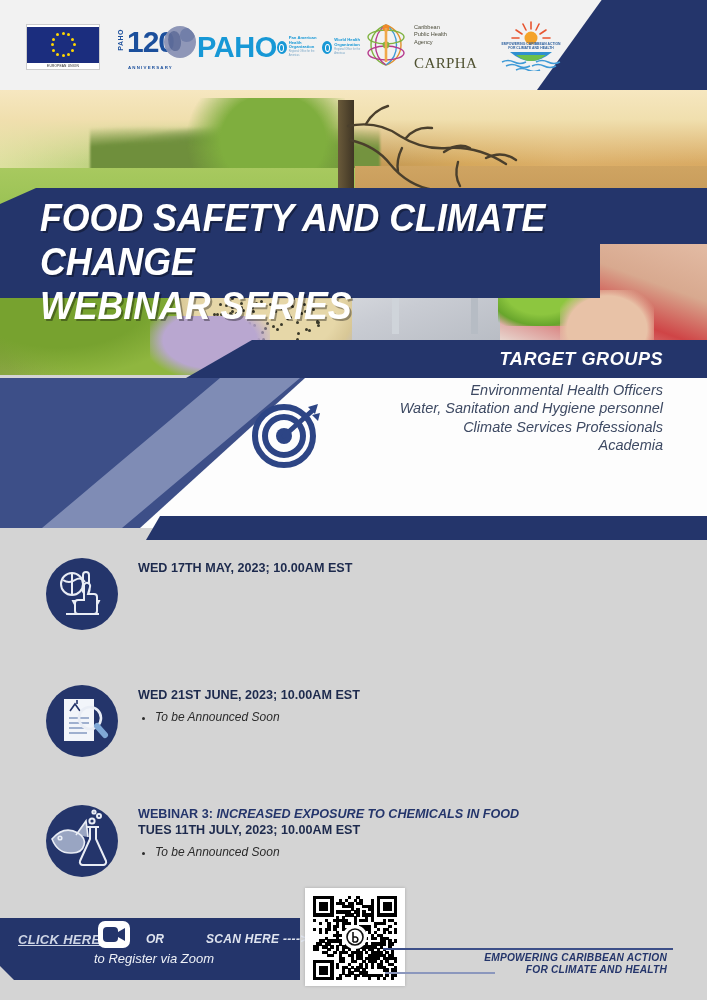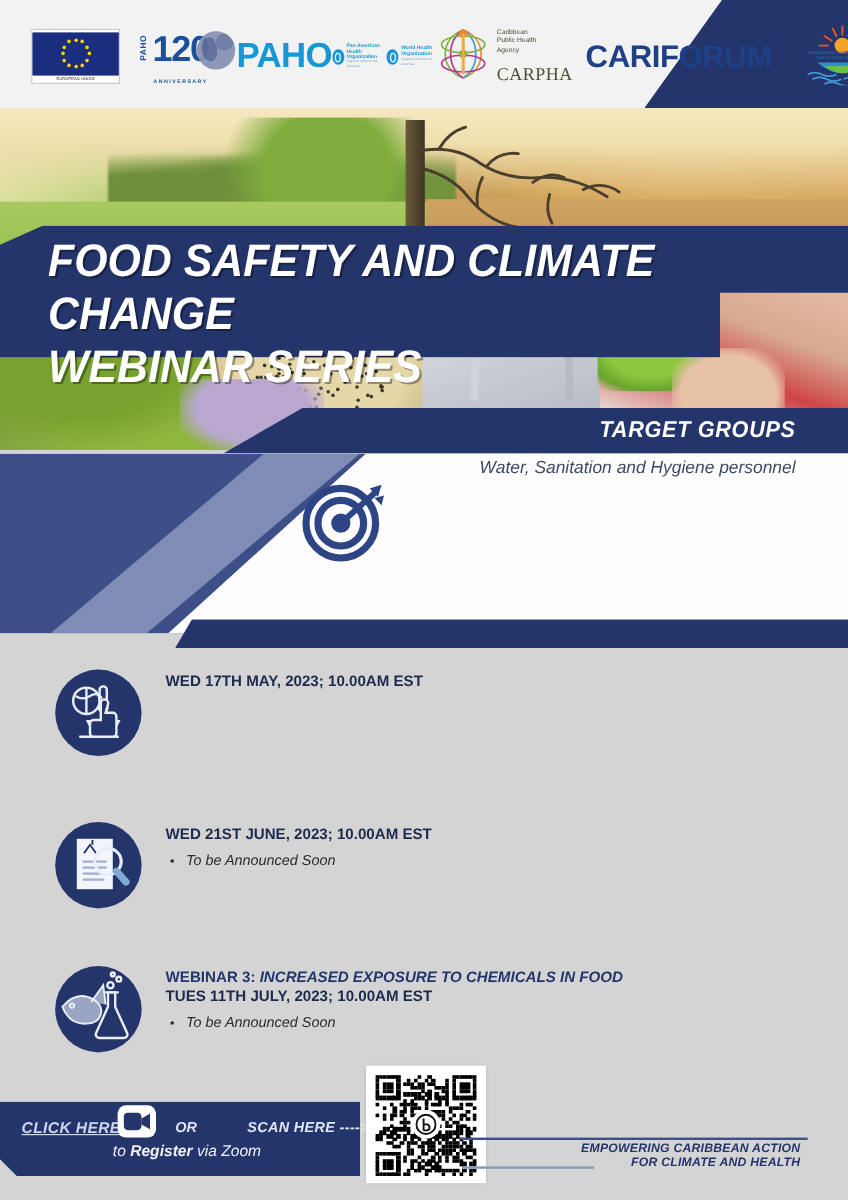--- a/index.html
+++ b/index.html
@@ -258,21 +258,21 @@
   .zoom-badge {
     position: absolute; left: 98px; top: 921px; width: 32px; height: 27px;
     background: #fff; border-radius: 7px; display: flex; align-items: center; justify-content: center;
   }
   .or-txt { position: absolute; left: 146px; top: 932px; font-size: 12px; font-style: italic;
             font-weight: bold; color: #dfe4ef; }
   .scan-txt { position: absolute; left: 206px; top: 932px; font-size: 12px; font-style: italic;
               font-weight: bold; color: #dfe4ef; letter-spacing: .3px; }
   .reg-txt { position: absolute; left: 94px; top: 951px; font-size: 13px; font-style: italic;
              color: #eef1f7; }
-  .reg-txt b { font-weight: bold; }
+  .reg-txt b { font-weight: normal; }
   .qr-box {
     position: absolute; left: 305px; top: 888px; width: 100px; height: 98px;
     background: #fff; padding: 8px; box-shadow: 0 0 3px rgba(0,0,0,.2);
   }
   .qr-canvas { width: 84px; height: 82px; position: relative; background: #fff; }
   .qr-center {
     position: absolute; left: 50%; top: 50%; transform: translate(-50%,-50%);
     width: 24px; height: 24px; background: #fff; border-radius: 50%;
     display: flex; align-items: center; justify-content: center;
   }
@@ -347,21 +347,20 @@
             <ellipse cx="26" cy="31" rx="18" ry="7" stroke="#b63a8c"></ellipse>
           </g>
           <circle cx="26" cy="6" r="3.4" fill="#f08a2a"></circle>
           <circle cx="26" cy="23" r="3.4" fill="#7fb23f"></circle>
           <rect x="24.7" y="6" width="2.6" height="34" fill="#f0a84a"></rect>
         </svg>
         <div class="ctext">Caribbean<br>Public Health<br>Agency</div>
         <div class="cword">CARPHA</div>
       </div>
 
-      <div class="logo cariforum">CARIFORUM</div>
 
       <div class="logo ecach">
         <svg class="sun" viewBox="0 0 42 26">
           <g stroke="#e8542f" stroke-width="1.6" stroke-linecap="round">
             <line x1="21" y1="1" x2="21" y2="8"></line>
               <line x1="13" y1="3" x2="16" y2="9"></line>
             <line x1="29" y1="3" x2="26" y2="9"></line>
               <line x1="6" y1="9" x2="12" y2="13"></line>
             <line x1="36" y1="9" x2="30" y2="13"></line>
               <line x1="2" y1="17" x2="9" y2="17"></line>
@@ -528,21 +527,24 @@
       <circle cx="34" cy="38" r="29"></circle>
       <circle cx="34" cy="38" r="19"></circle>
     </g>
     <circle cx="34" cy="38" r="8" fill="#2d4585"></circle>
     <line x1="34" y1="38" x2="62" y2="13" stroke="#2d4585" stroke-width="5" stroke-linecap="round"></line>
     <path d="M58 9 l10 -3 -3 10 z" fill="#2d4585"></path>
     <path d="M62 17 l8 -2 -2 8 z" fill="#2d4585"></path>
   </svg>
 
   <div class="tg-list">
+    <div>Environmental Health Officers</div>
     <div>Water, Sanitation and Hygiene personnel</div>
+    <div>Climate Services Professionals</div>
+    <div>Academia</div>
   </div>
 
   <div class="webinars">
 
     <div class="webinar" style="top:10px;">
       <div class="w-icon">
         <svg viewBox="0 0 72 72" width="72" height="72">
           <g fill="none" stroke="#e9edf5" stroke-width="2">
             <circle cx="26" cy="26" r="11"></circle>
             <path d="M17 22 q6 4 12 0 t10 2"></path>

